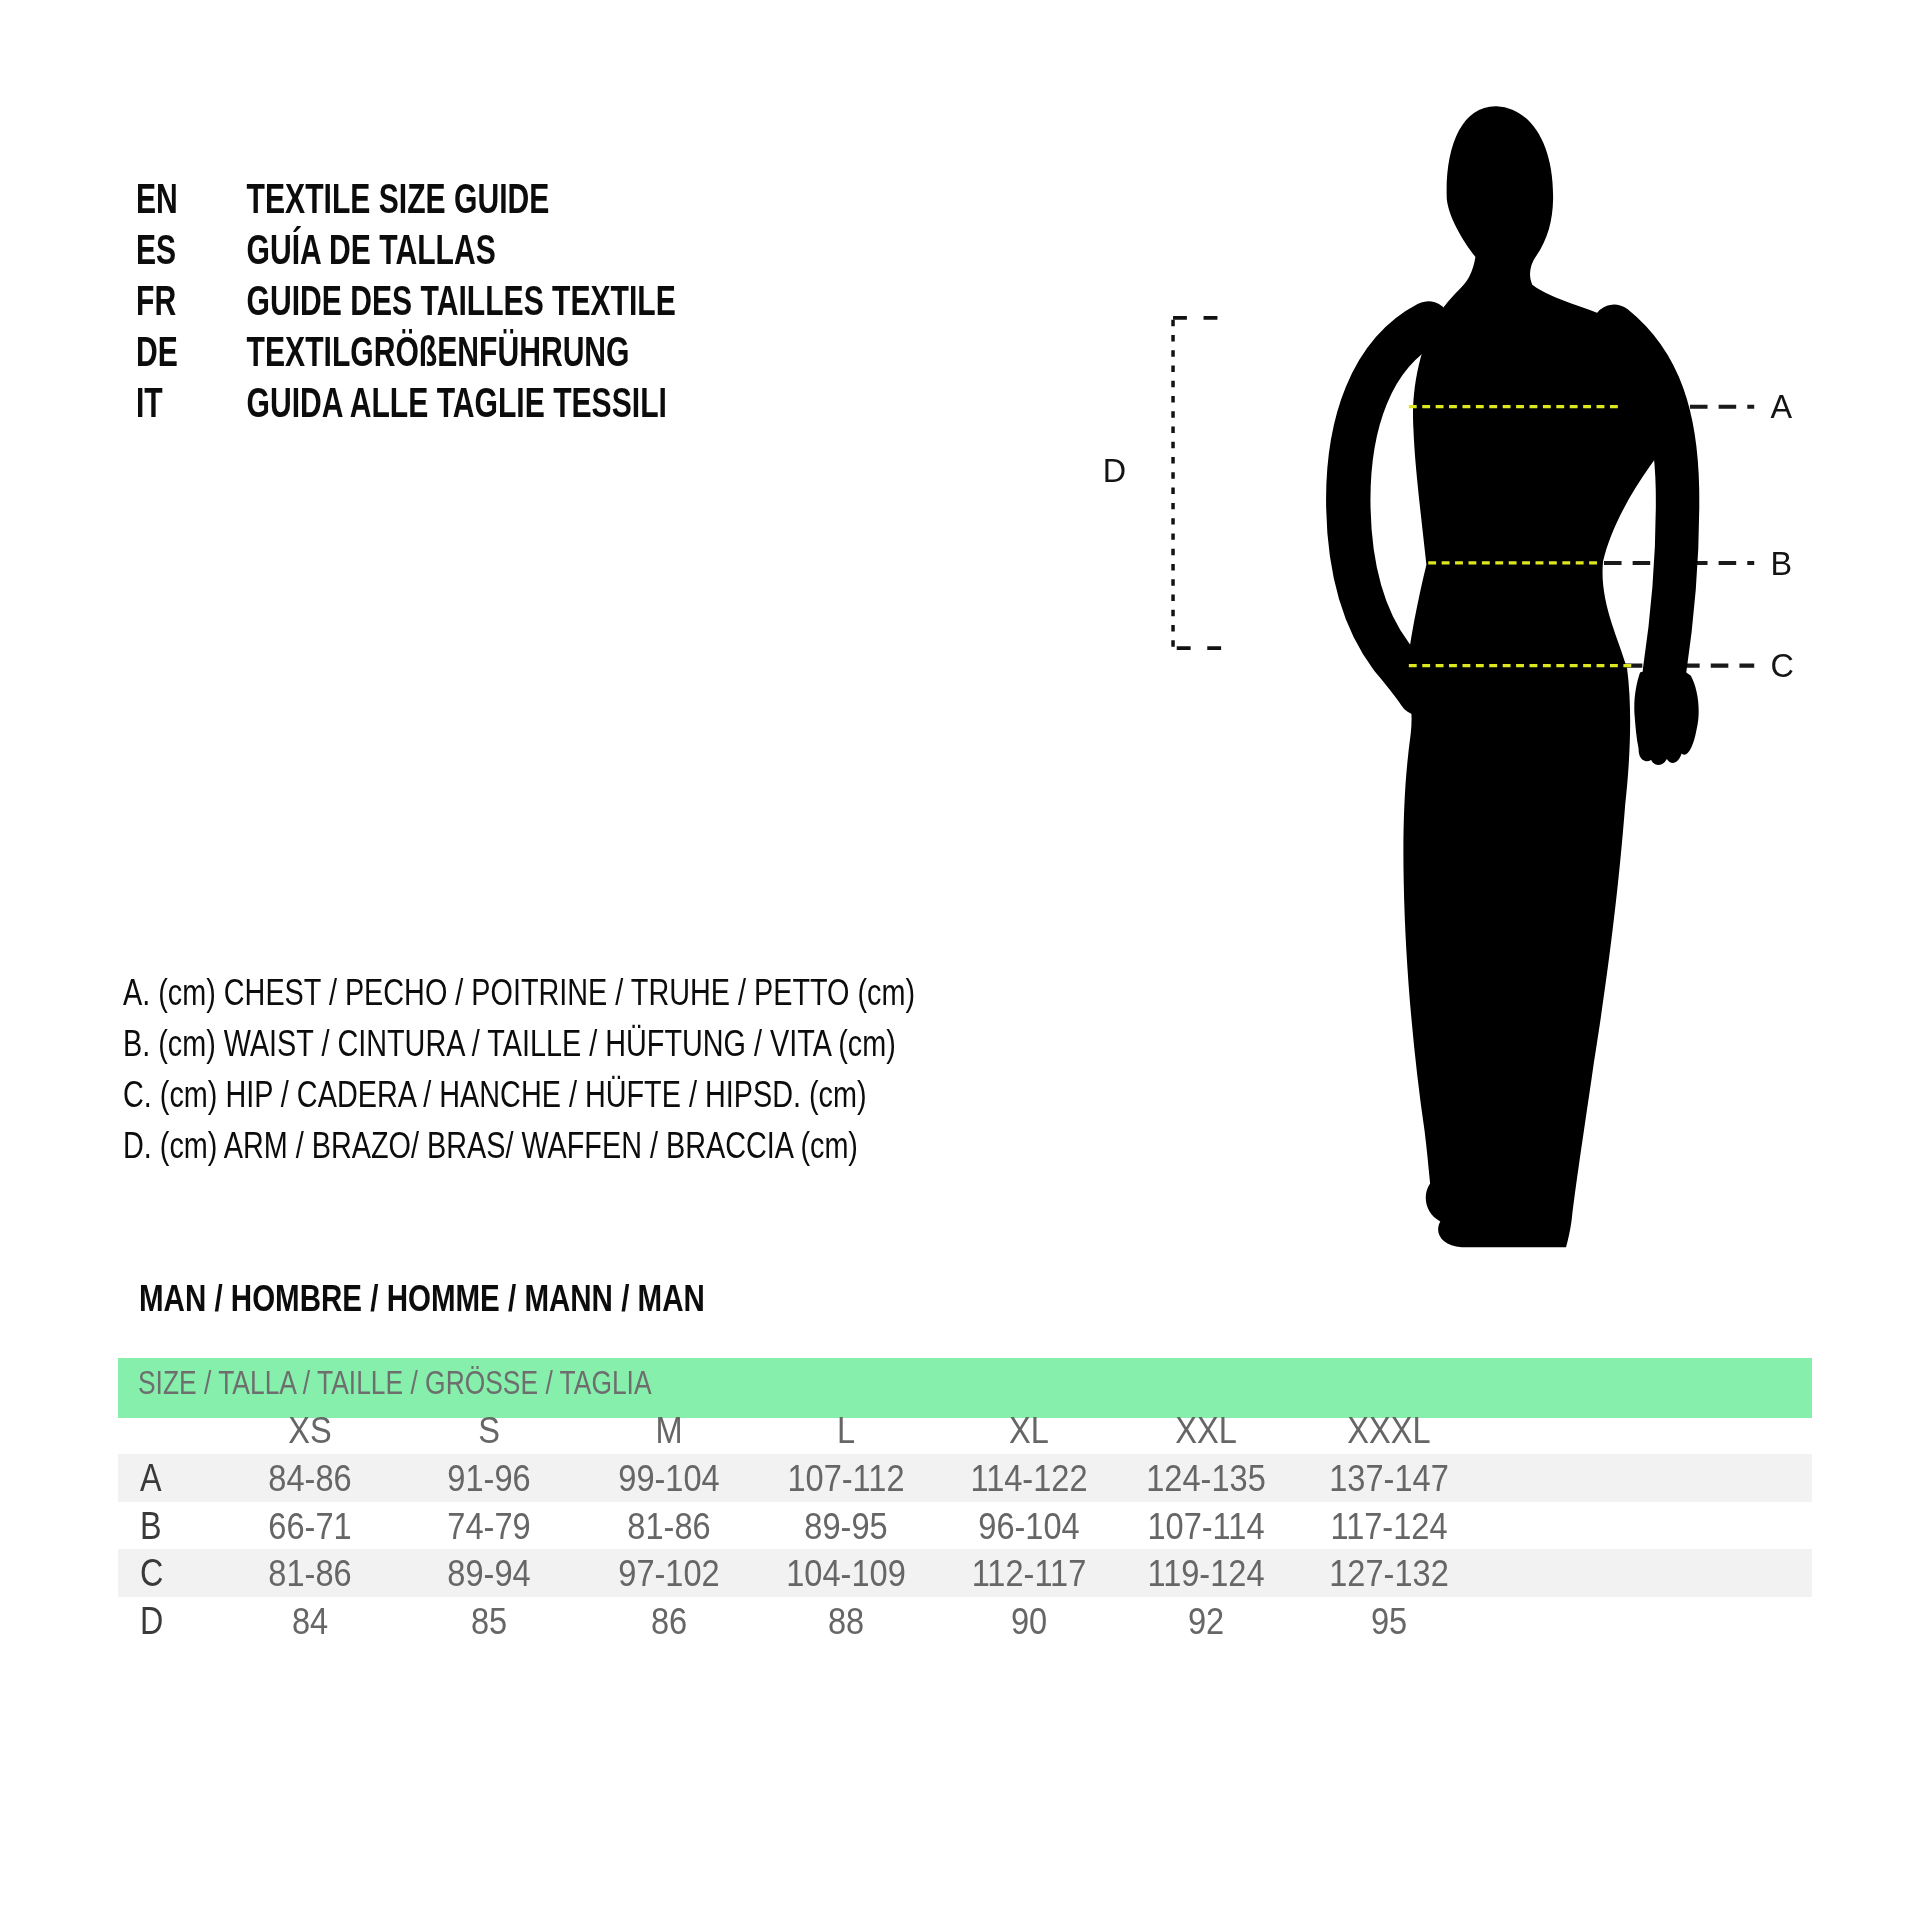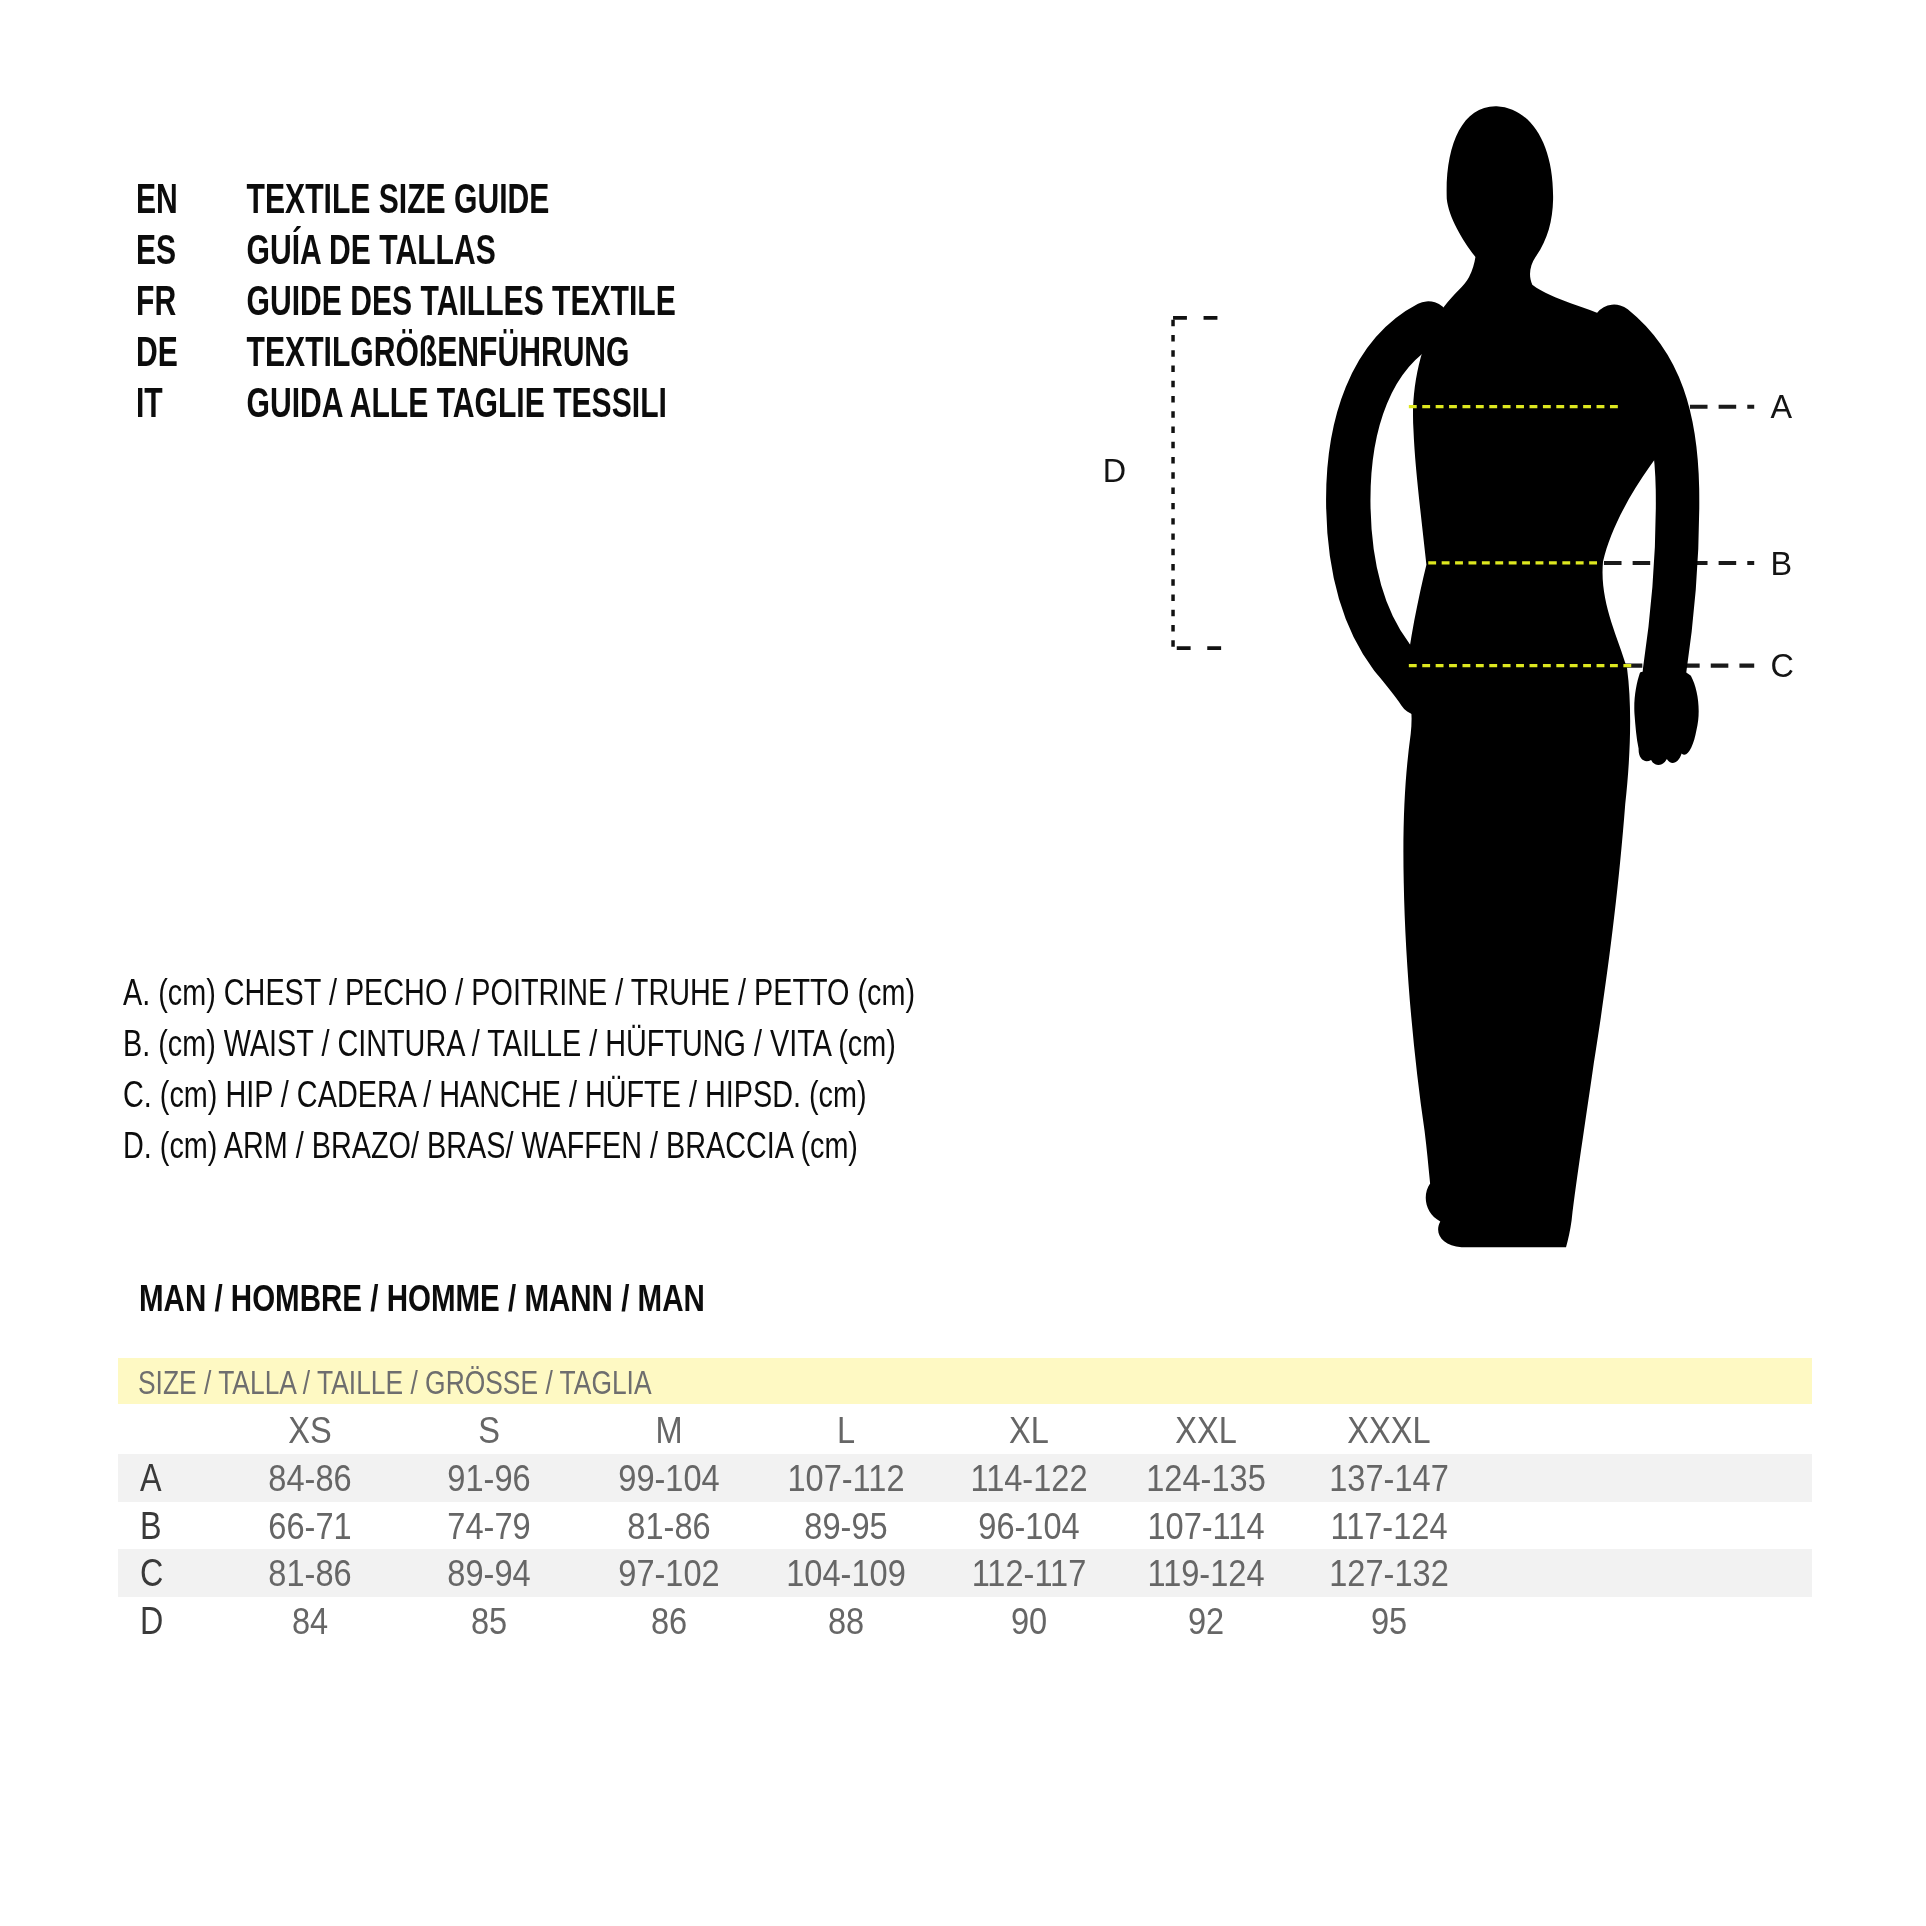--- a/index.html
+++ b/index.html
@@ -28,22 +28,22 @@
   }
   
   .man-heading{
     position:absolute;left:139px;top:1281px;height:36px;line-height:36px;
     font-size:36px;font-weight:700;white-space:nowrap;
     transform:scaleX(0.82);transform-origin:0 0;
   }
   
   .size-table{position:absolute;left:0;top:0;}
   .theader{
-    position:absolute;left:118px;top:1358px;width:1694px;height:46px;
-    background:#fef9c3;
+    position:absolute;left:118px;top:1358px;width:1694px;height:60px;
+    background:#86efac;
   }
   .theader-text{
     position:absolute;left:20.3px;top:0;height:47px;line-height:49px;
     font-size:33px;font-weight:400;color:#6e6e6e;white-space:nowrap;
     transform:scaleX(0.80);transform-origin:0 0;
   }
   .trow{position:absolute;left:118px;width:1694px;height:48px;}
   .trow.band{background:#f2f2f2;}
   .trow-sizes{top:1406px;}
   .trow-a{top:1454px;}

